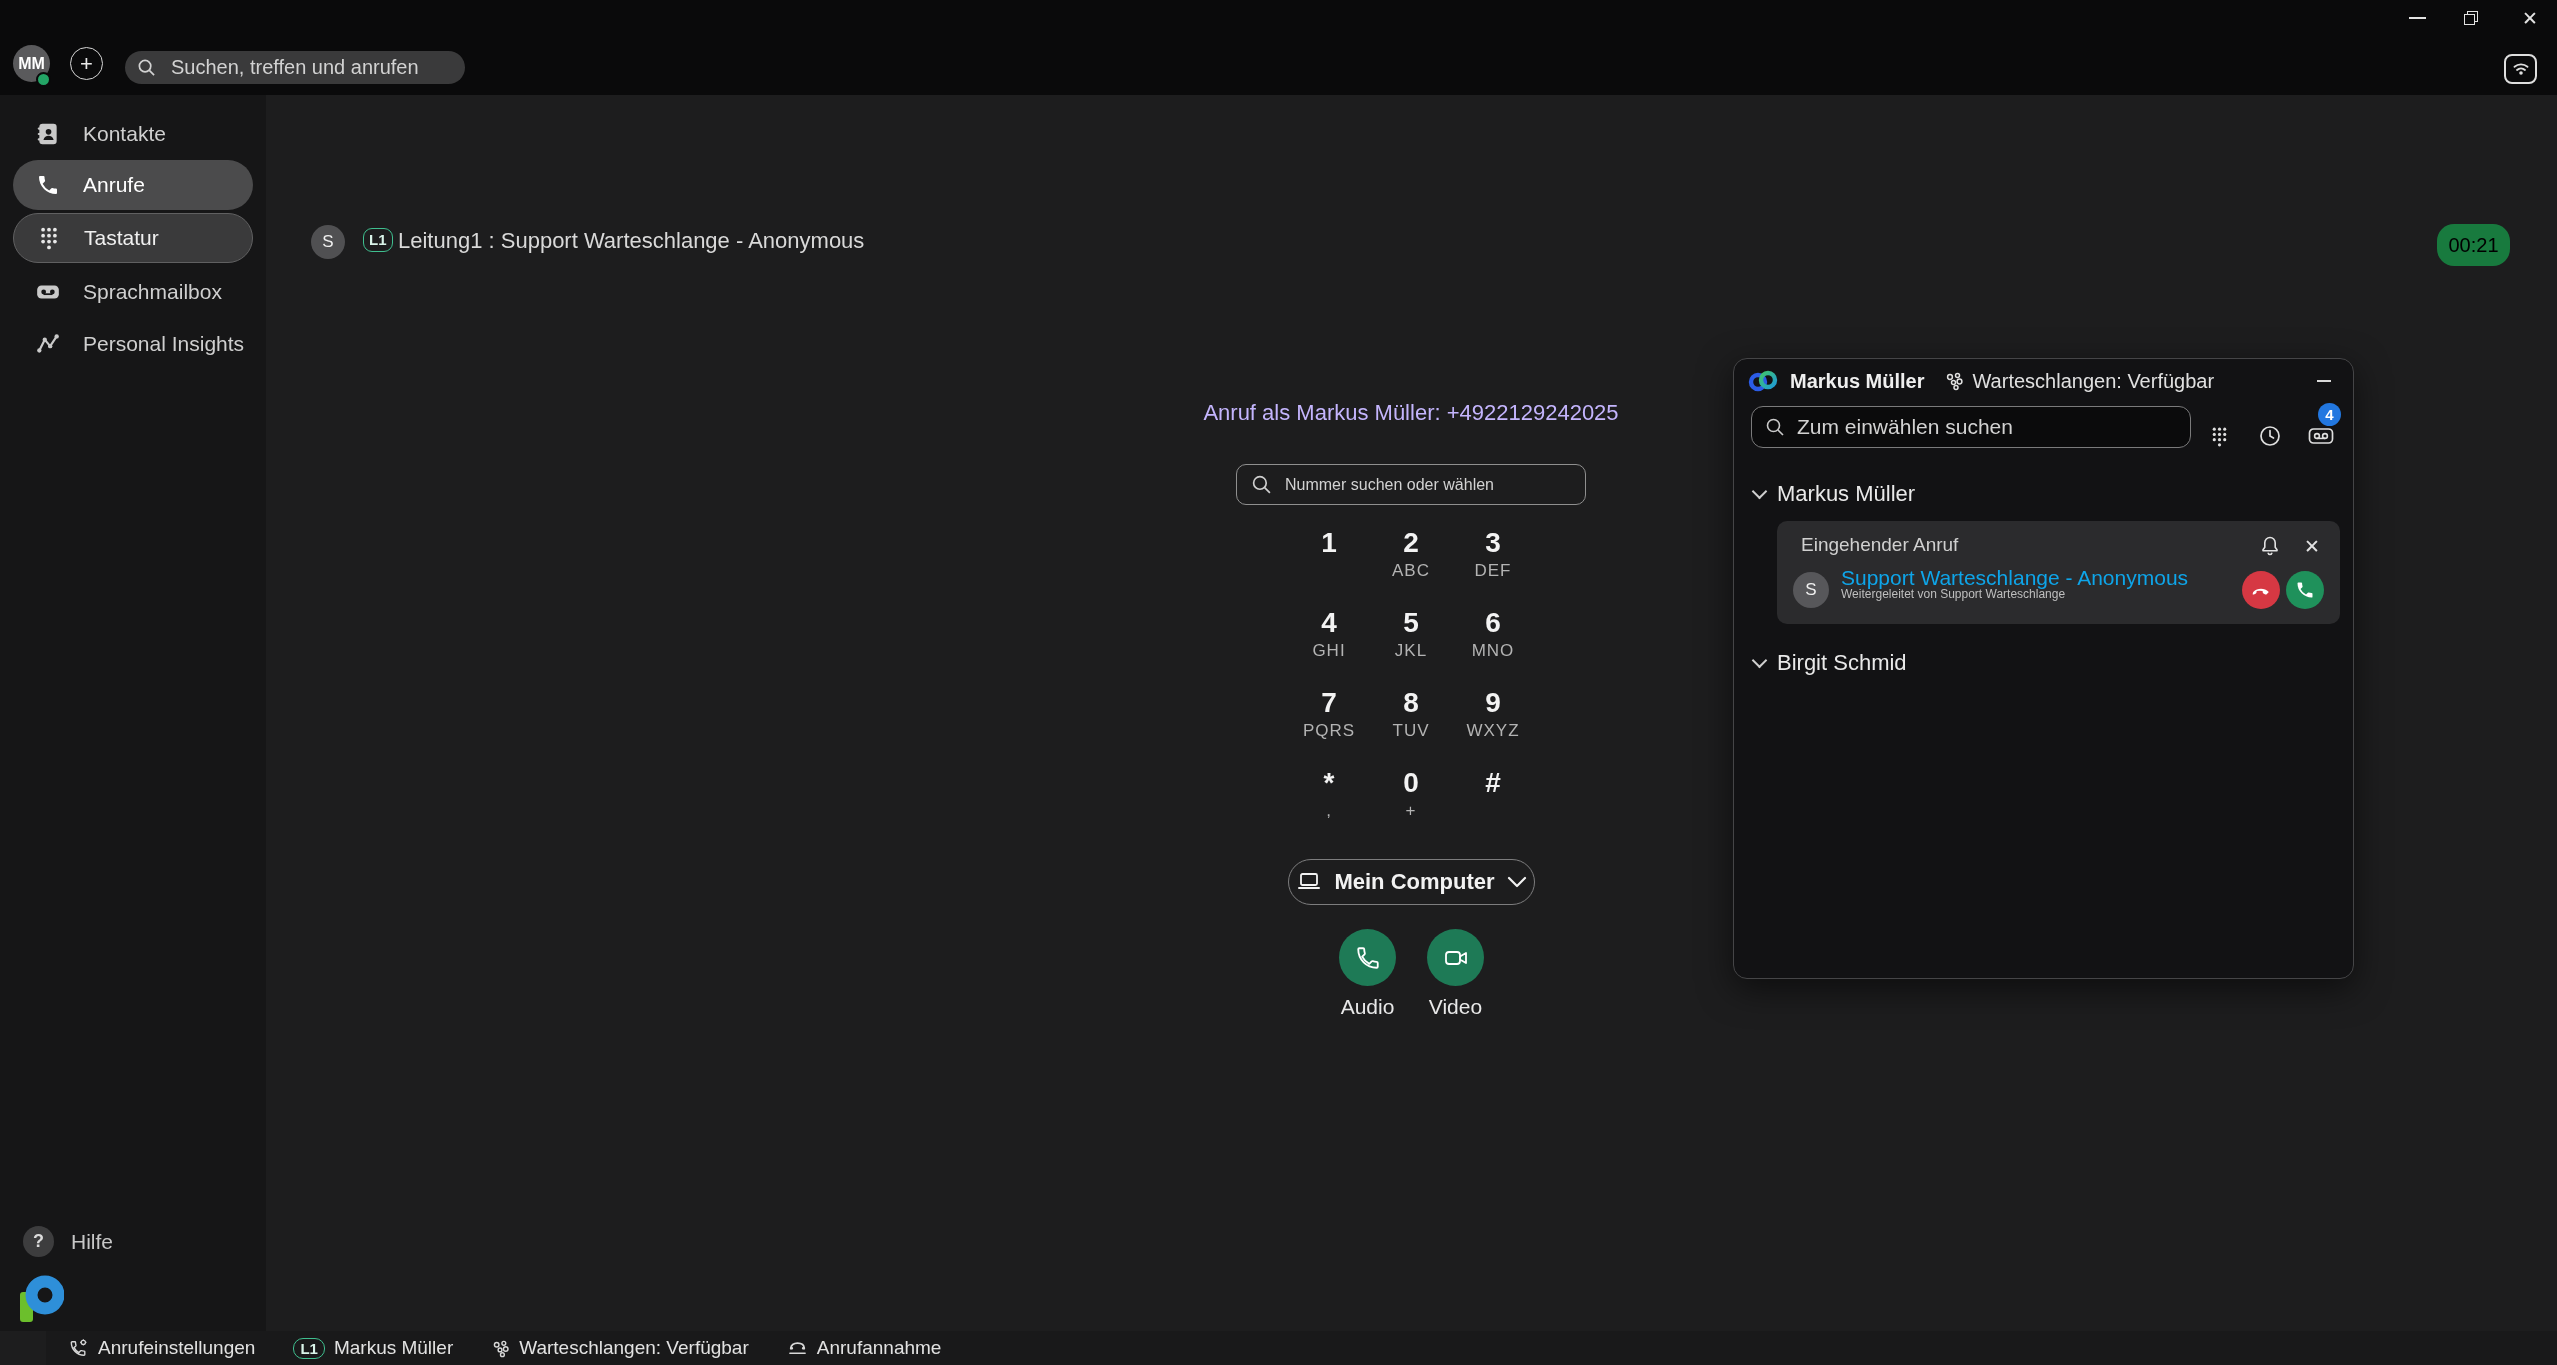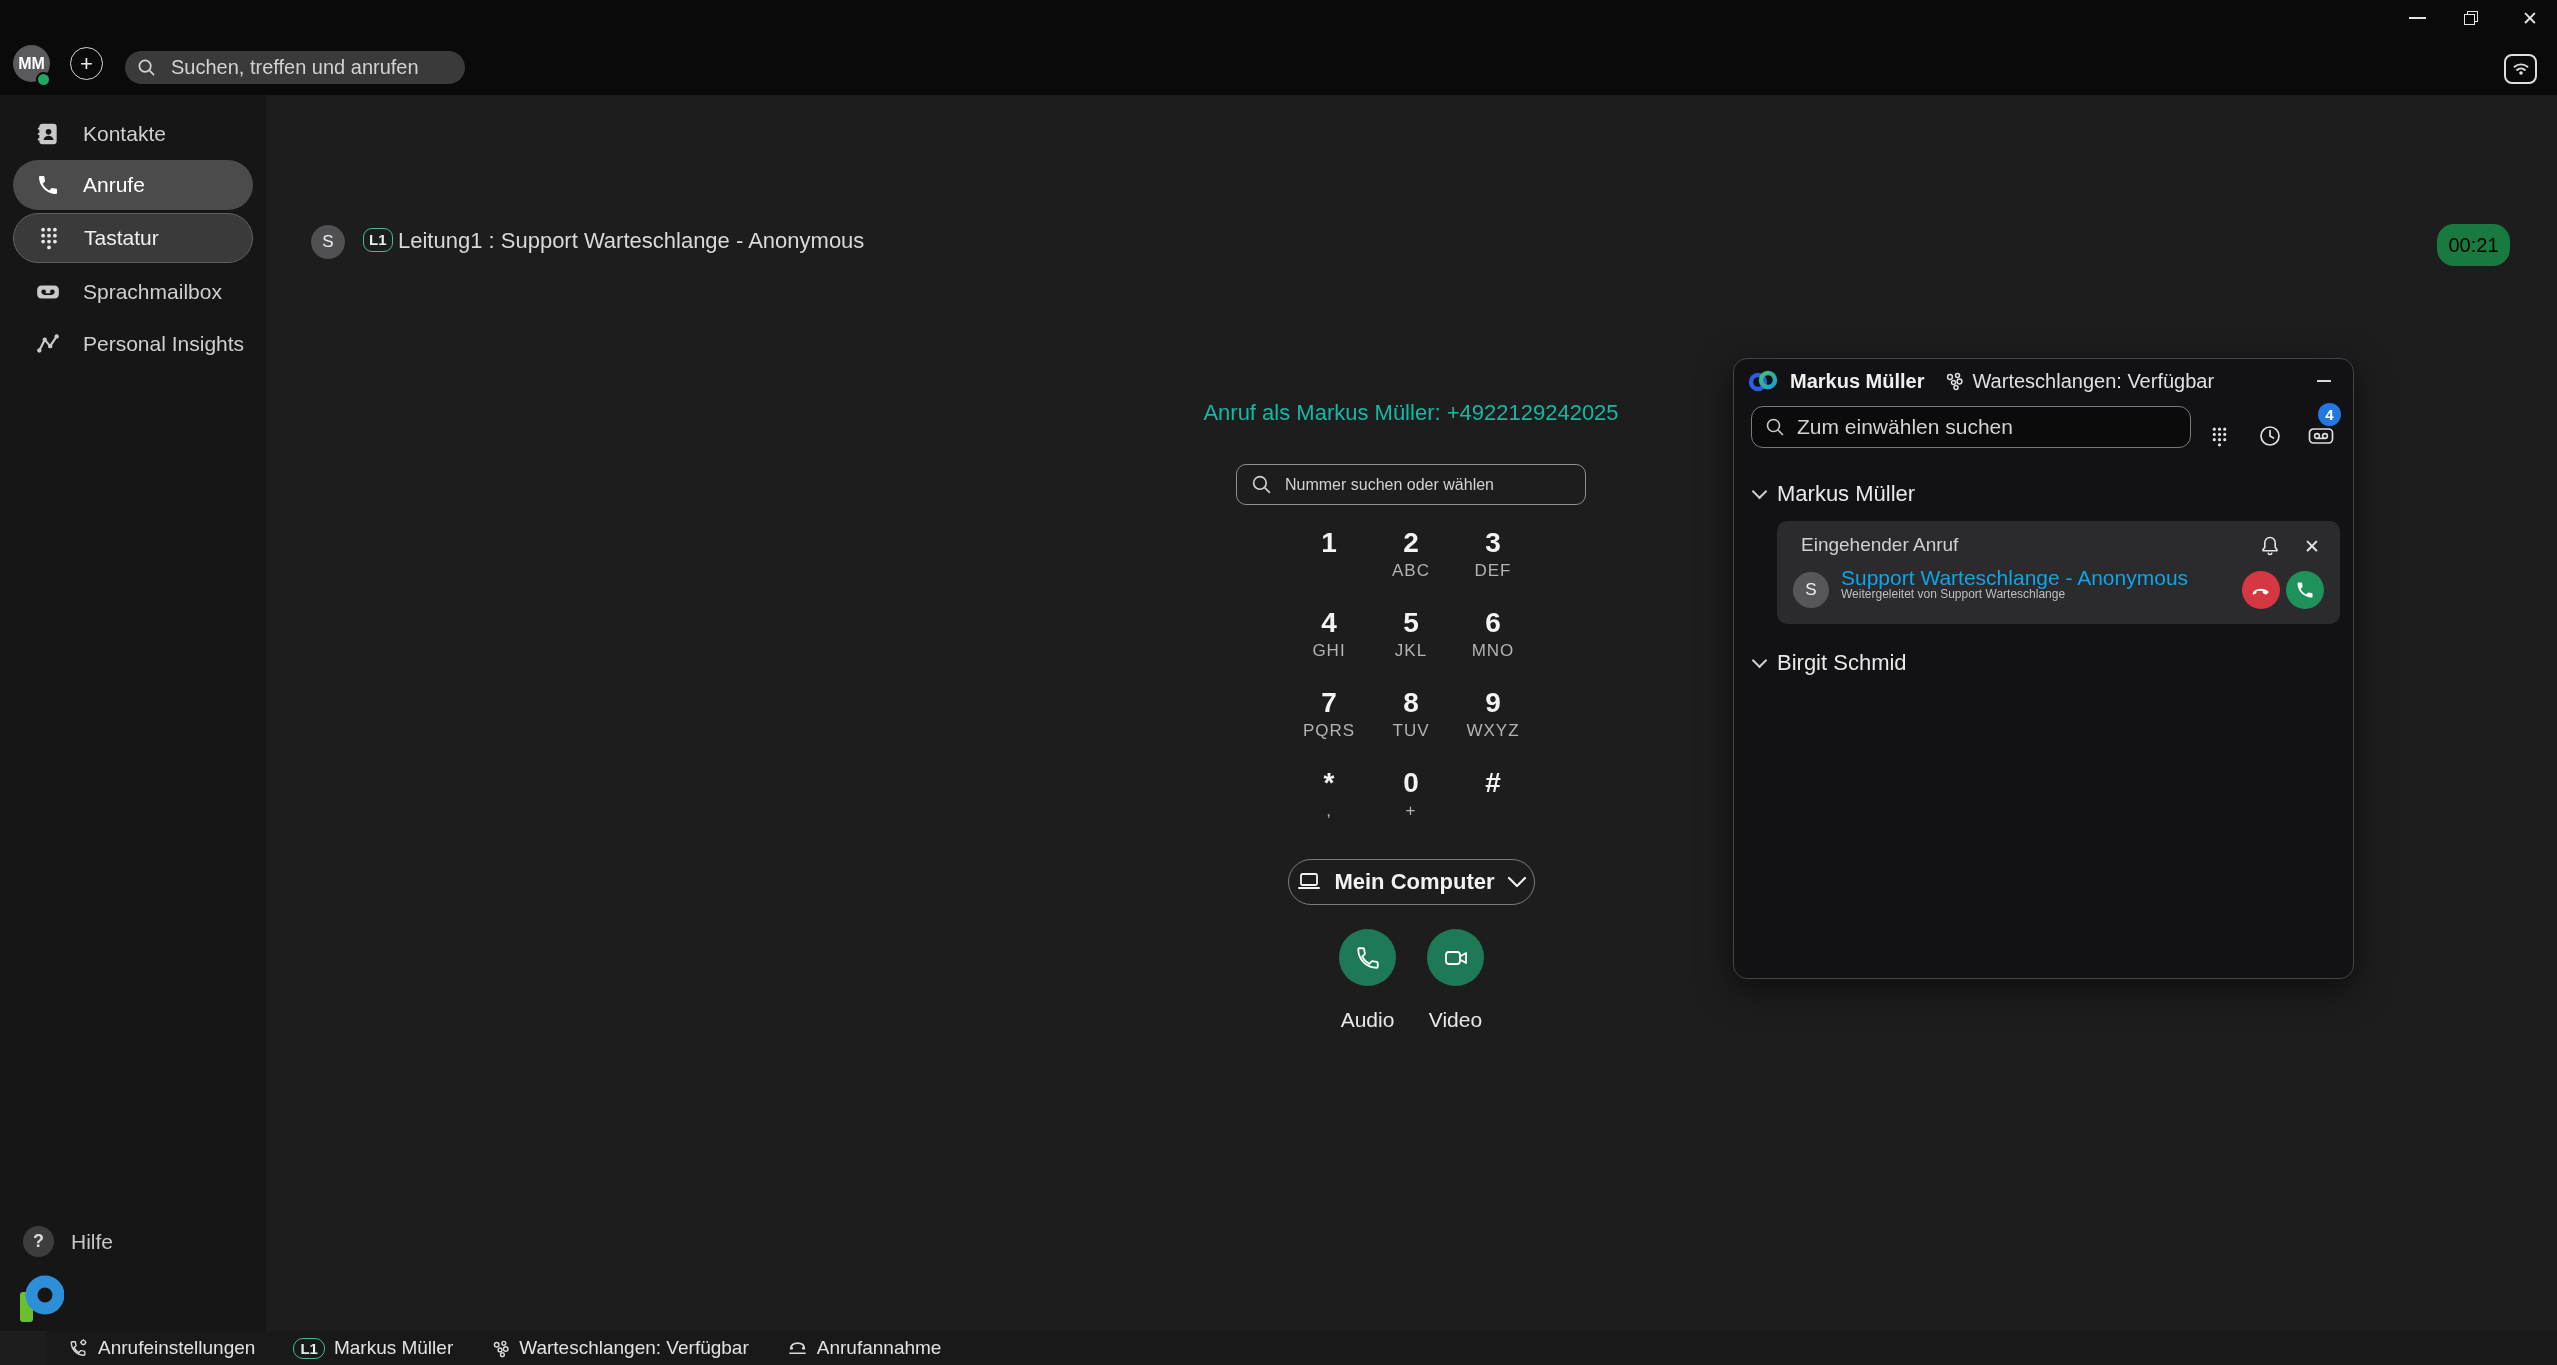--- a/index.html
+++ b/index.html
@@ -59,37 +59,37 @@
   .cb-avatar { position:absolute; left:45px; top:130px; width:34px; height:34px; border-radius:50%;
     background:#505052; color:#f0f0f0; font-size:17px; display:flex; align-items:center; justify-content:center; }
   .cb-line { position:absolute; left:97px; top:133px; border:1.5px solid #3fbf8f; color:#d9f3e8;
     border-radius:9px; padding:0 5px; font-size:15px; font-weight:bold; line-height:22px; }
   .cb-title { position:absolute; left:132px; top:132px; color:#d9d9d9; font-size:22px; line-height:28px; }
   .cb-timer { position:absolute; right:47px; top:129px; width:73px; height:42px; border-radius:17px;
     background:#187a3e; color:#000000; font-size:20px; display:flex; align-items:center; justify-content:center; }
 
   
   .dialer { position:absolute; left:1136px; top:95px; width:550px; }
-  .call-as { position:absolute; left:0; top:305px; width:550px; text-align:center; color:#14b8a6; font-size:22px; }
+  .call-as { position:absolute; left:0; top:305px; width:550px; text-align:center; color:#c4b5fd; font-size:22px; }
   .dial-search { position:absolute; left:100px; top:369px; width:350px; height:41px; border:1.5px solid #8f8f8f;
     border-radius:10px; display:flex; align-items:center; padding:0 14px; gap:13px; color:#cfcfcf; }
   .dial-search input { flex:1; background:transparent; border:none; outline:none; color:#e4e4e4;
     font-size:16px; font-family:"Liberation Sans",sans-serif; }
   .keypad { position:absolute; left:152px; top:431px; width:246px; display:grid;
     grid-template-columns:82px 82px 82px; grid-auto-rows:80px; }
   .key { display:flex; flex-direction:column; align-items:center; justify-content:flex-start; cursor:default; }
   .key .digit { font-size:28px; font-weight:bold; color:#f3f3f3; line-height:34px; }
   .key .sub { font-size:17px; color:#b3b3b3; line-height:21px; letter-spacing:1px; min-height:21px; }
   .device-pill { position:absolute; left:152px; top:764px; width:247px; height:46px; border:1.5px solid #7d7d7e;
     border-radius:23px; display:flex; align-items:center; justify-content:center; gap:12px; color:#f2f2f2; }
   .device-pill .dlabel { font-size:22px; font-weight:bold; }
   .call-btn { position:absolute; top:834px; width:57px; height:57px; border-radius:50%;
     background:#1e7a56; display:flex; align-items:center; justify-content:center; }
   .audio-btn { left:203px; } .video-btn { left:291px; }
-  .cb-label { position:absolute; top:900px; width:57px; text-align:center; color:#e8e8e8; font-size:21px;margin-top:13px; }
+  .cb-label { position:absolute; top:900px; width:57px; text-align:center; color:#e8e8e8; font-size:21px; }
   .al { left:203px; } .vl { left:291px; }
 
   
   .popup { position:absolute; left:1733px; top:358px; width:621px; height:621px; background:#121214;
     border:1px solid #454547; border-radius:14px; box-shadow:0 10px 34px rgba(0,0,0,.55); z-index:8; }
   .pp-head { position:absolute; left:0; top:0; width:100%; height:44px; display:flex; align-items:center; padding:0 14px; gap:12px; }
   .pp-title { color:#efefef; font-size:20px; font-weight:bold; }
   .pp-status { display:flex; align-items:center; gap:8px; color:#e0e0e0; font-size:20px; margin-left:8px; }
   .pp-min { margin-left:auto; width:30px; height:26px; display:flex; align-items:center; justify-content:center; }
   .pp-min .bar { width:14px; height:2px; background:#d9d9d9; }

